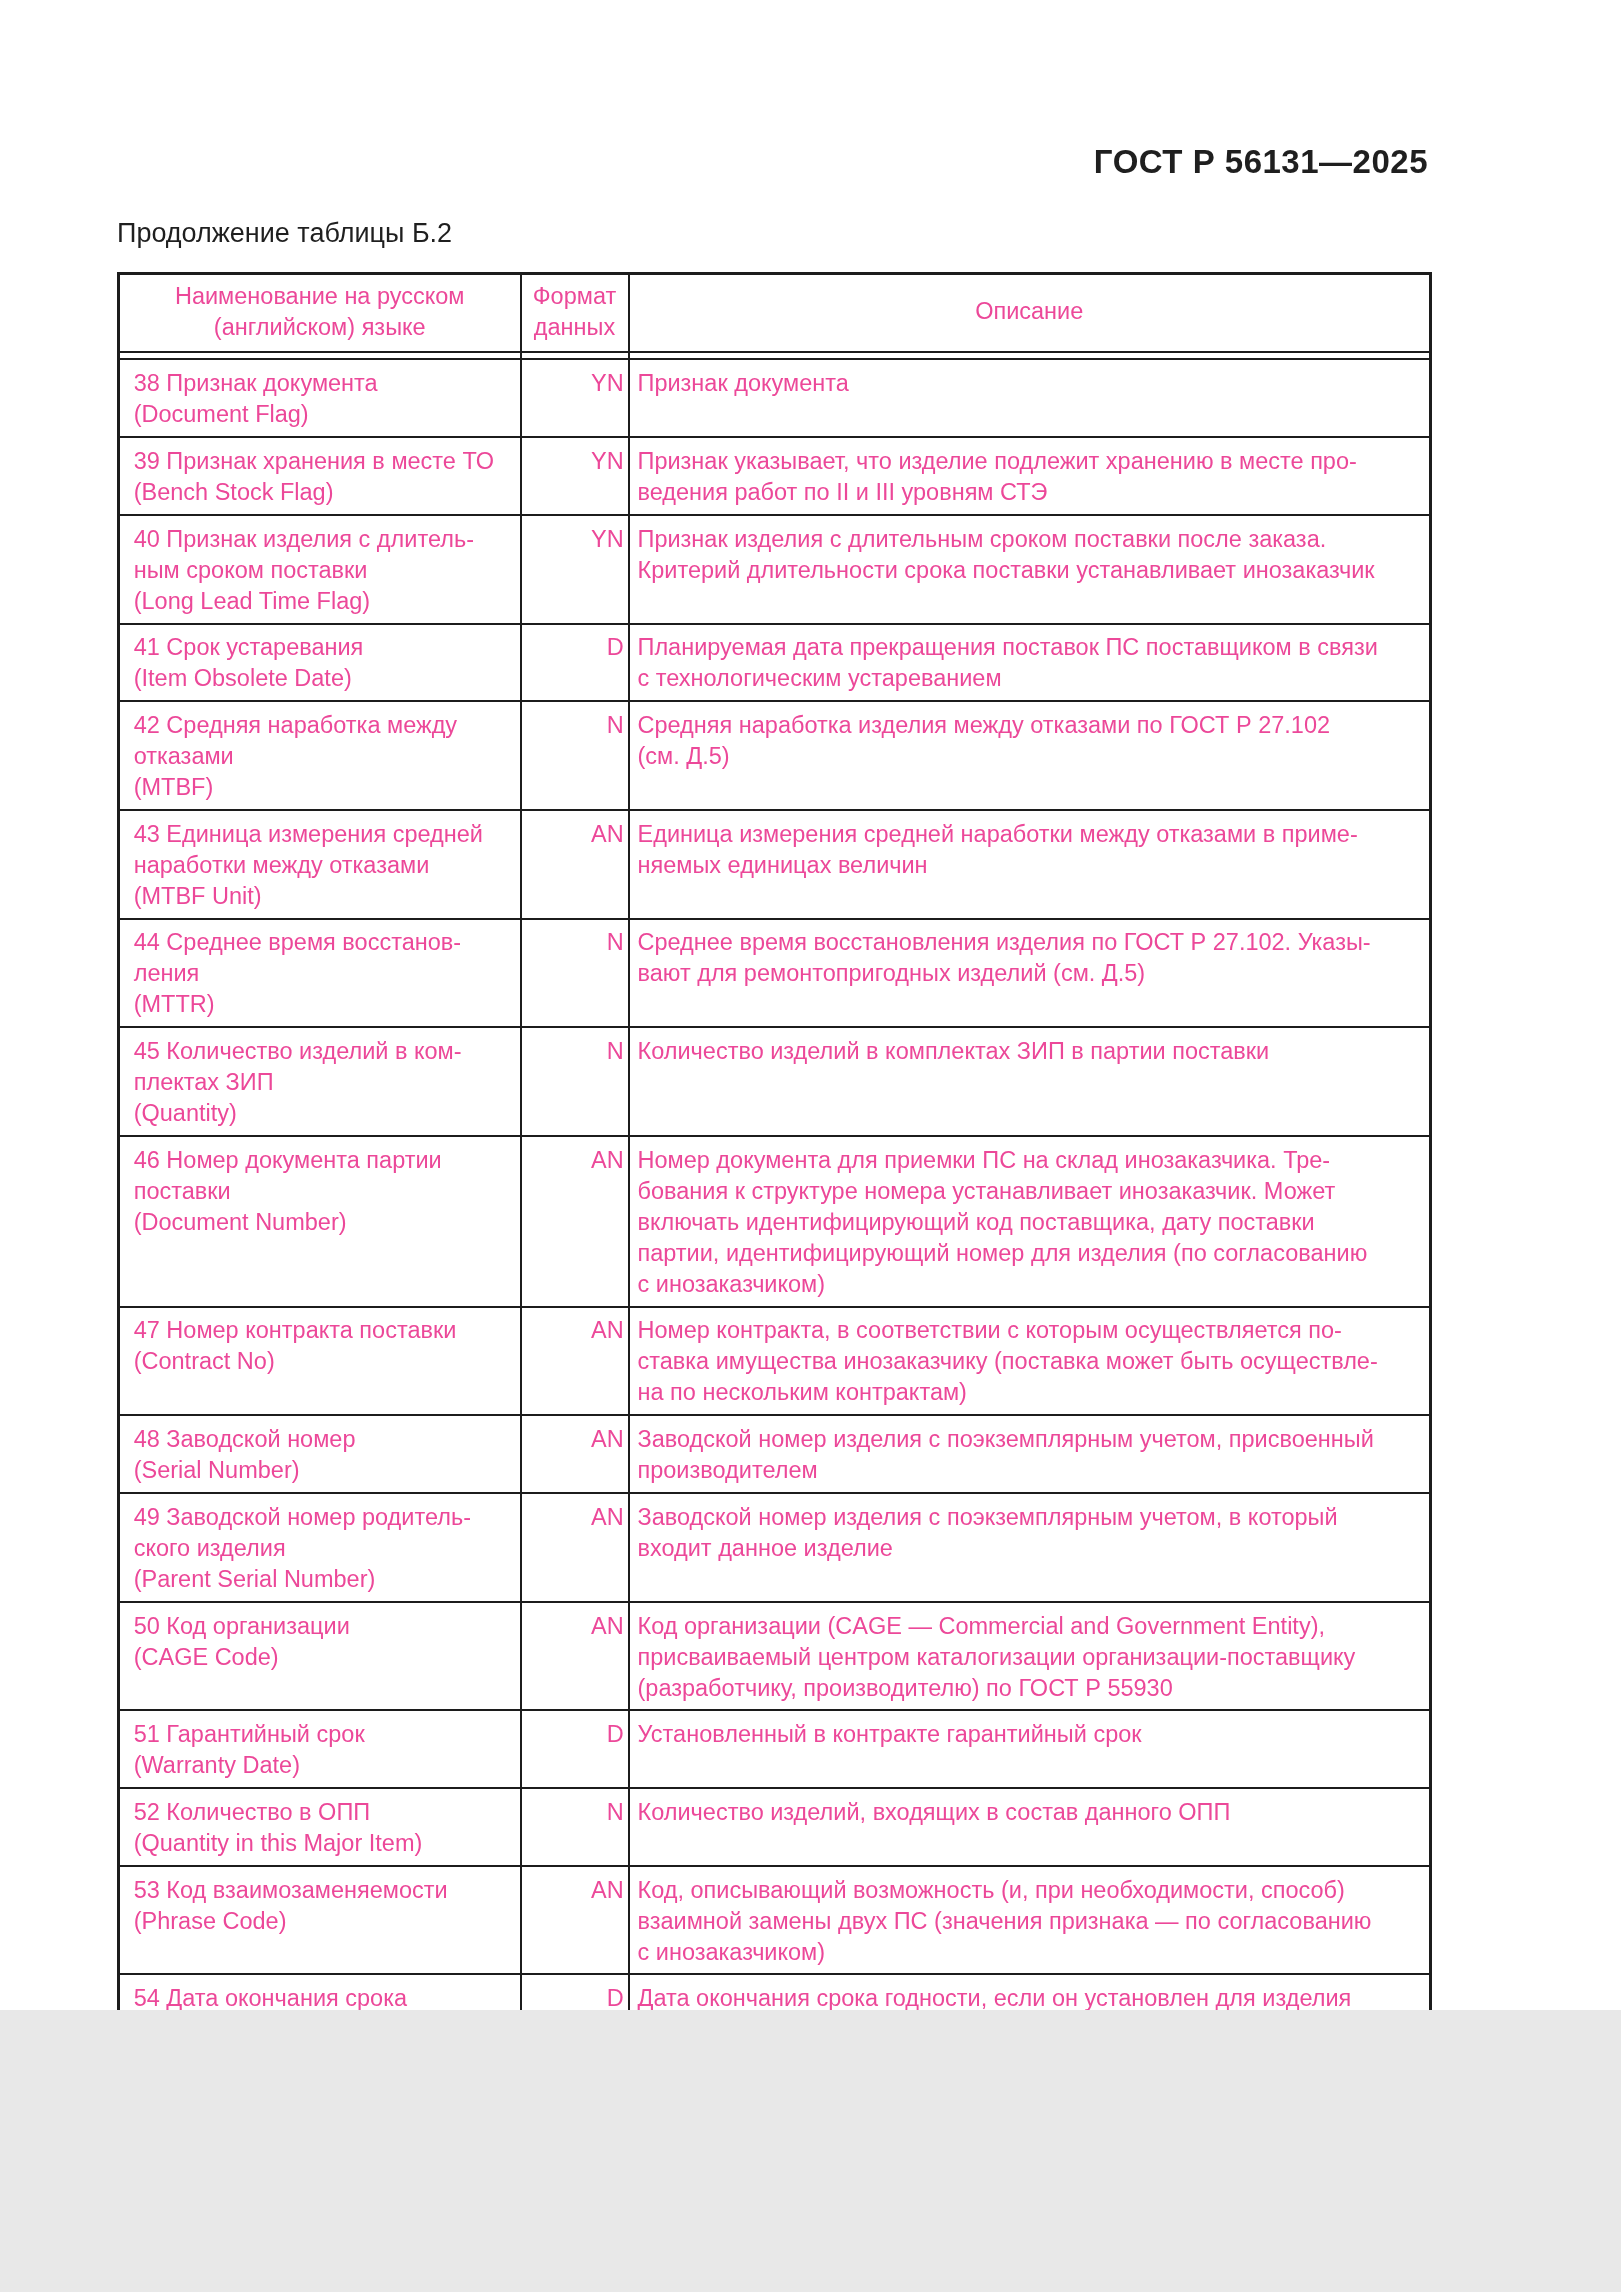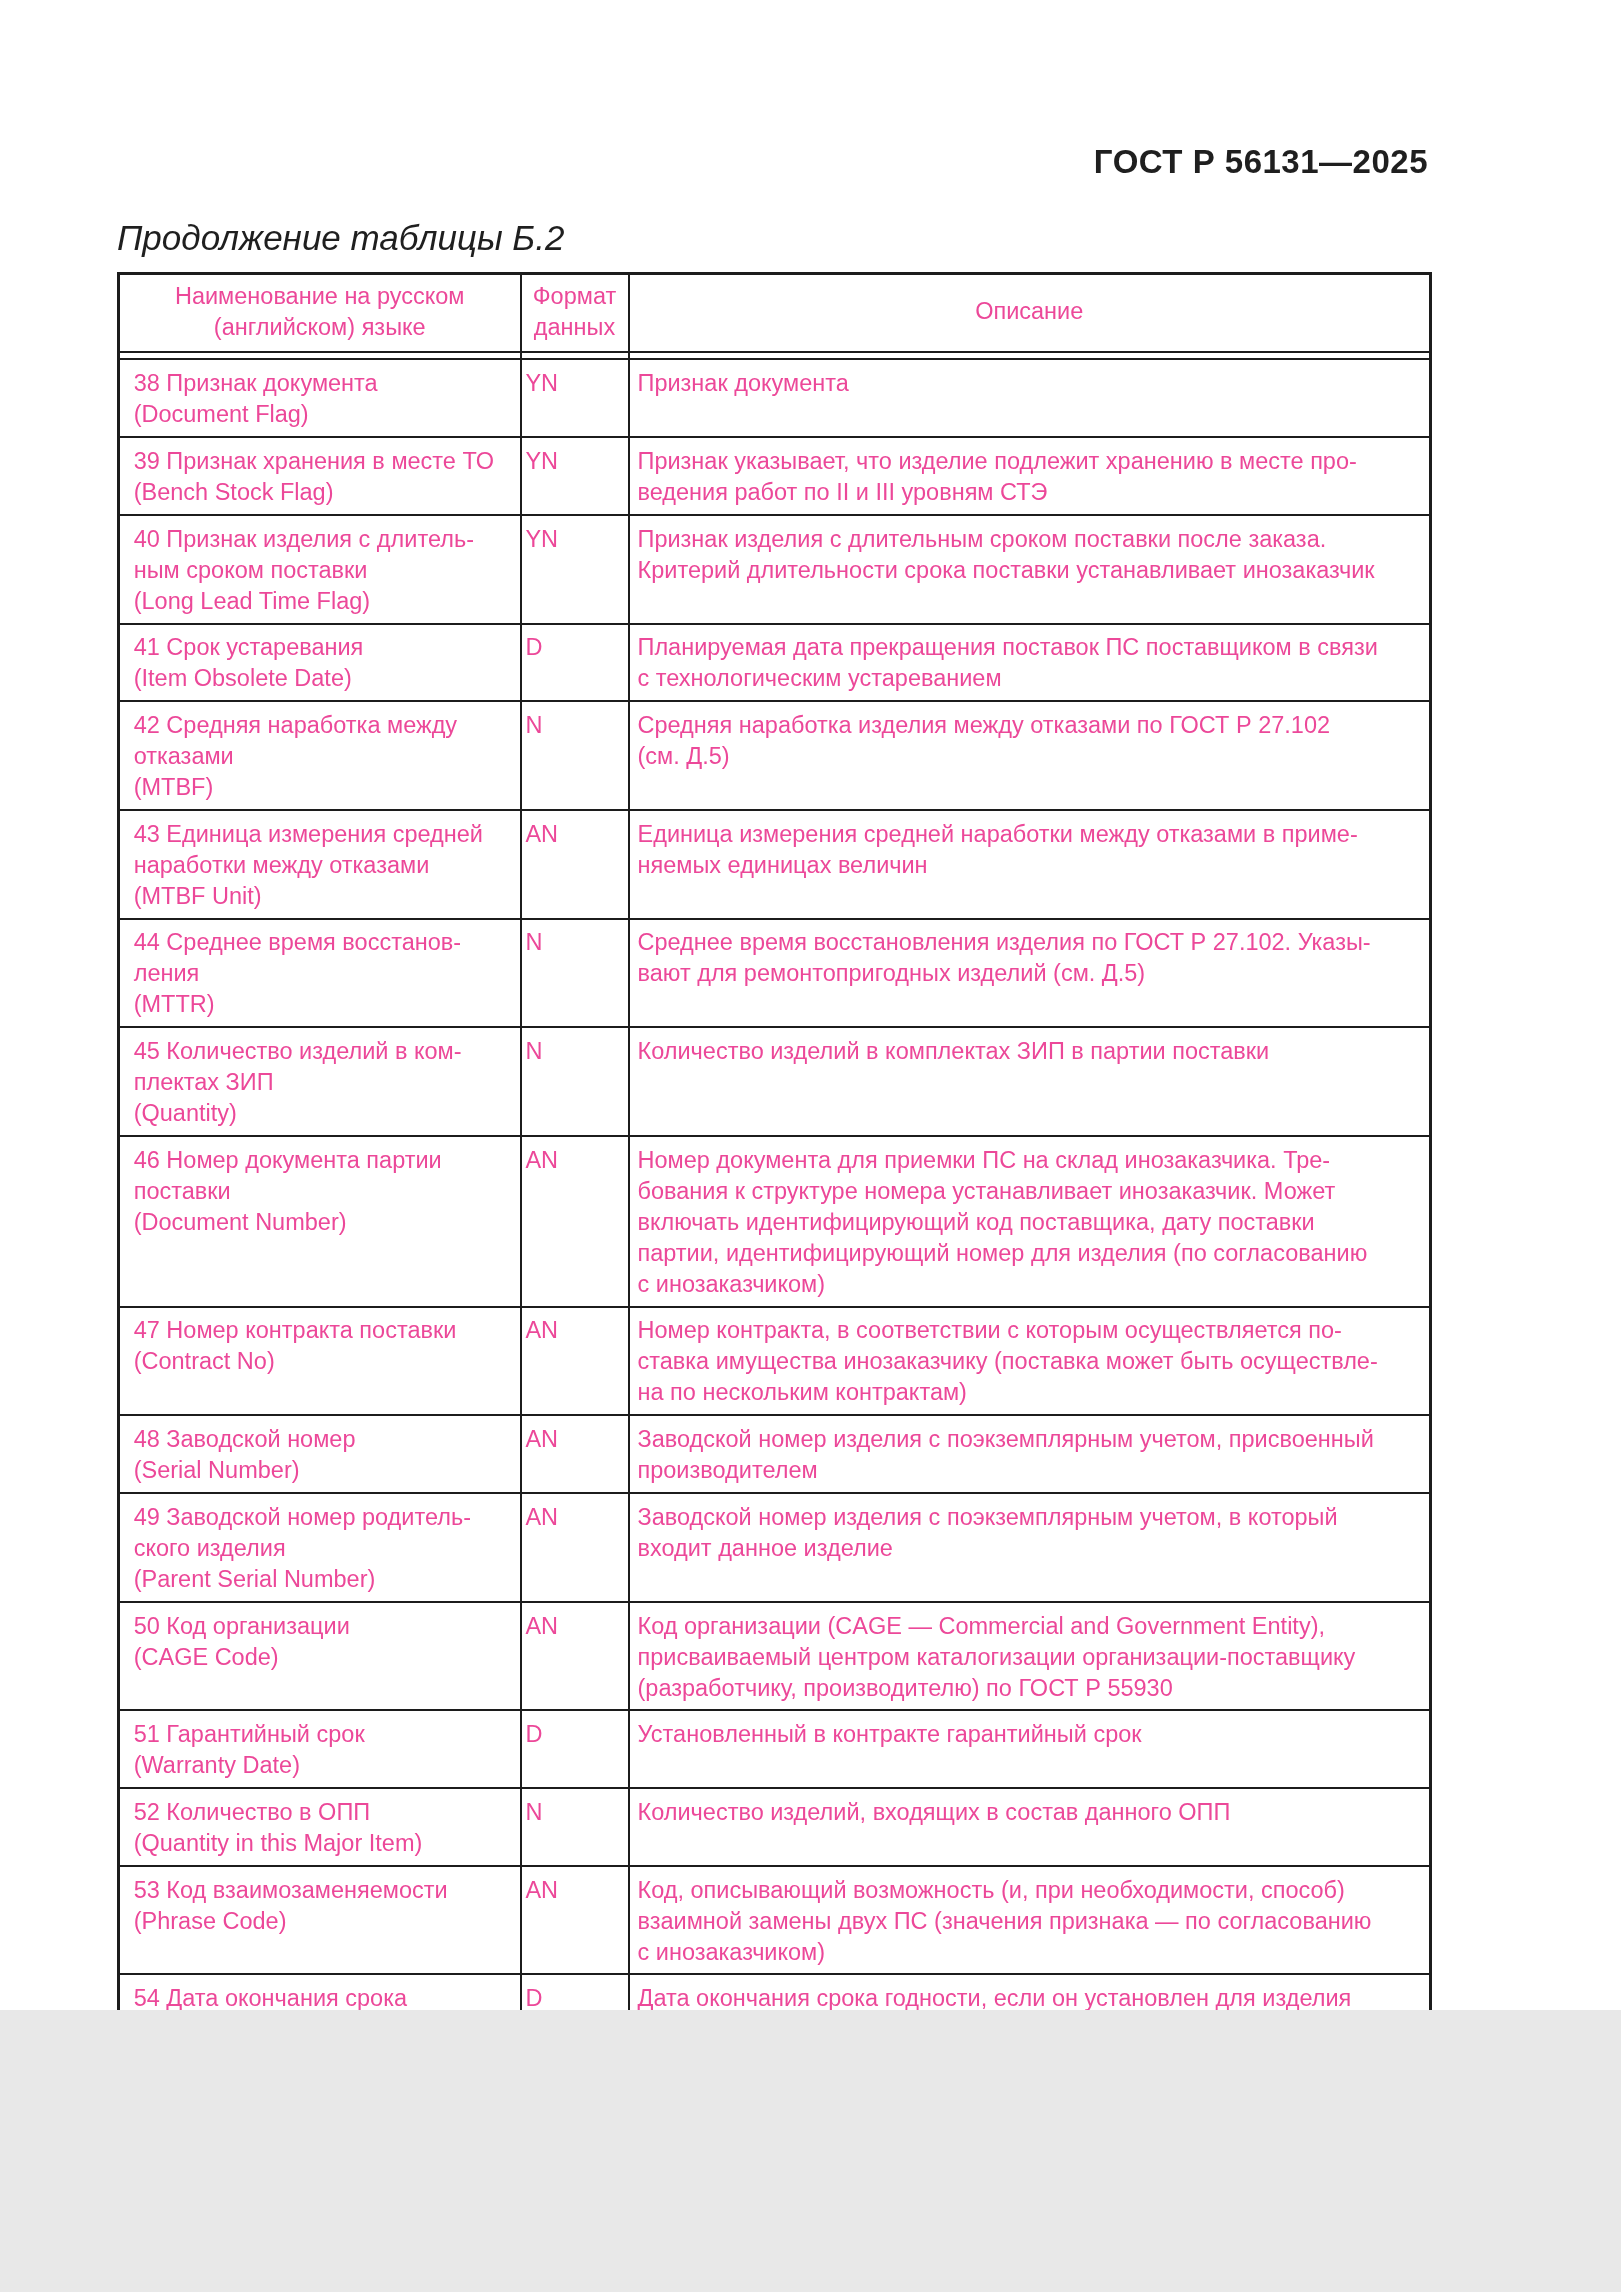--- a/index.html
+++ b/index.html
@@ -20,22 +20,21 @@
     right: 193px;
     font-size: 33px;
     font-weight: bold;
     letter-spacing: 0.5px;
     white-space: nowrap;
   }
   .caption {
     position: absolute;
     top: 218px;
     left: 117px;
-    font-size: 35px;
-    font-style: italic;
+    font-size: 27px;
   }
   table.gost-table {
     position: absolute;
     top: 272px;
     left: 117px;
     width: 1311px;
     table-layout: fixed;
     border-collapse: collapse;
     border: 3.9px solid #1c1c1c;
     font-size: 23.5px;
@@ -59,21 +58,21 @@
     height: 7.8px;
     padding: 0;
     border-top: 2px solid #1c1c1c;   
     border-bottom: 2.9px solid #1c1c1c; 
   }
   table.gost-table tbody td {
     vertical-align: top;
     padding: 7.8px 13.7px 5.9px;
   }
   table.gost-table tbody td.fmt {
-    text-align: left;
+    text-align: right;
     padding: 7.8px 3.9px 5.9px;
   }
   table.gost-table tbody td.desc {
     padding-left: 8px;
   }
   .page-number {
     position: absolute;
     top: 2058px;
     right: 196px;
     font-size: 21px;

